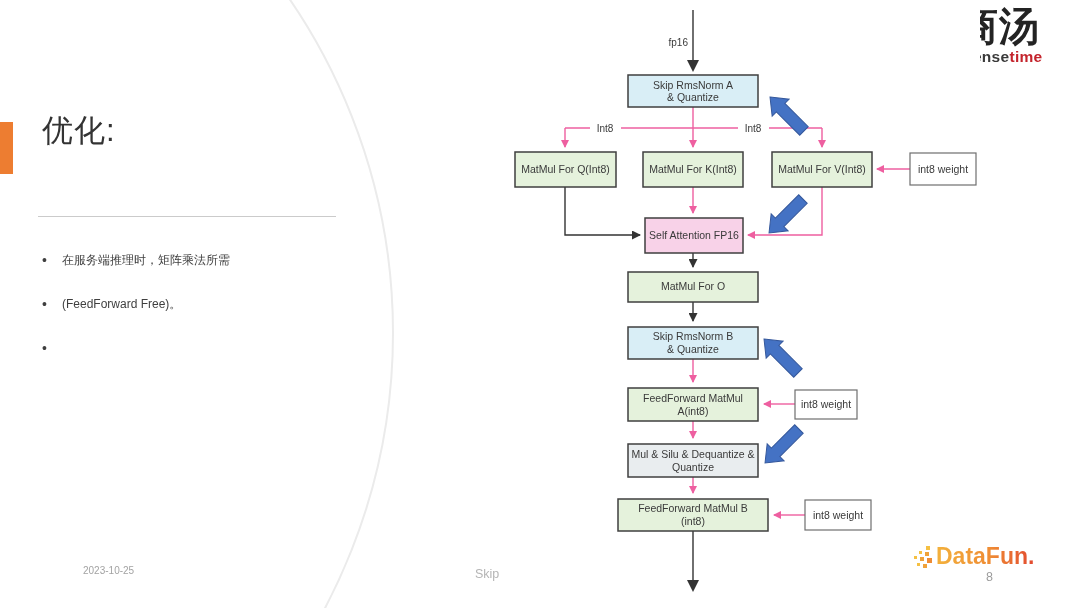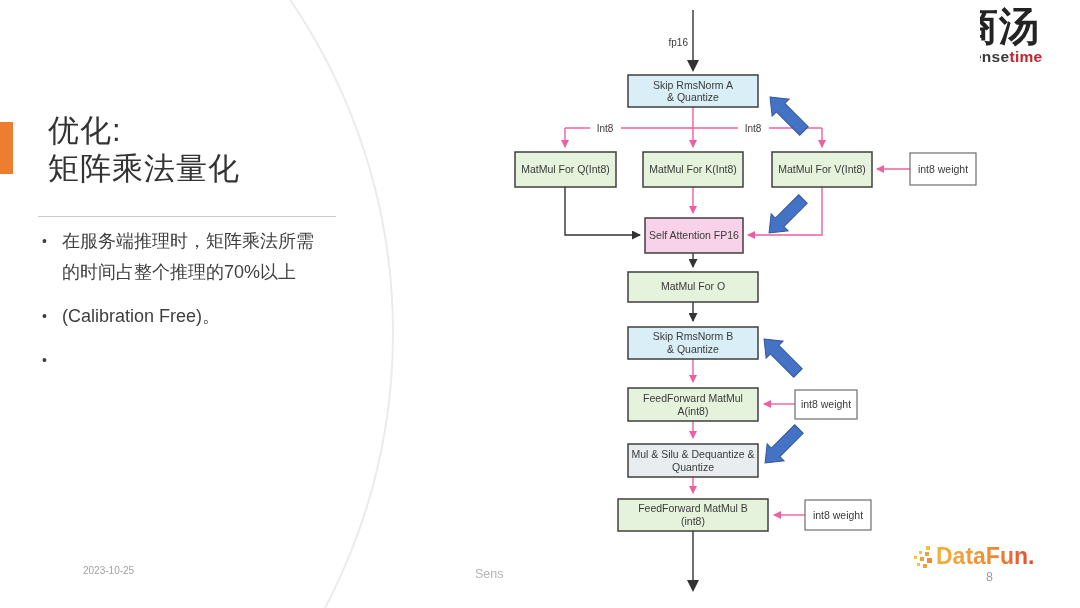--- a/index.html
+++ b/index.html
@@ -9,23 +9,23 @@
     font-family:"Liberation Sans","DejaVu Sans",sans-serif;
     -webkit-font-smoothing:antialiased;
   }
   .abs{position:absolute;}
 
   
   #arc-layer{left:0;top:0;width:1080px;height:608px;z-index:0;}
 
   
   #accent-bar{left:0;top:122px;width:13px;height:52px;background:#ED7D31;z-index:2;}
-  #title{left:48px;top:112px;z-index:2;color:#333333;font-size:31px;line-height:38px;font-weight:400;letter-spacing:1px;}
+  #title{left:42px;top:112px;z-index:2;color:#333333;font-size:31px;line-height:38px;font-weight:400;letter-spacing:1px;}
   #divider{left:38px;top:216px;width:298px;height:1px;background:#cbcbcb;z-index:2;}
-  #bullets{left:38px;top:226px;width:302px;z-index:2;color:#3f3f3f;font-size:18px;line-height:31px;}
+  #bullets{left:38px;top:245px;width:302px;z-index:2;color:#3f3f3f;font-size:12px;line-height:31px;}
   .bullet{position:relative;padding-left:24px;margin-bottom:13px;}
   .bullet::before{content:"\2022";position:absolute;left:4px;top:0;font-size:14px;color:#3f3f3f;}
 
   
   #flowchart{left:480px;top:0;width:500px;height:608px;z-index:1;}
   .node-rect{stroke:#3f3f3f;stroke-width:1.5;}
   .w-rect{fill:#ffffff;stroke:#6e6e6e;stroke-width:1.2;}
   .node-label{font-family:"Liberation Sans",sans-serif;font-size:10.5px;fill:#3a3a3a;text-anchor:middle;}
   .tag-label{font-family:"Liberation Sans",sans-serif;font-size:10px;fill:#3a3a3a;}
   .pl{stroke:#ee5fa0;stroke-width:1.4;fill:none;}
@@ -54,32 +54,30 @@
 <body>
 
 <svg id="arc-layer" class="abs" width="1080" height="608">
   <circle cx="-197" cy="333" r="590" fill="none" stroke="#ebebeb" stroke-width="2"></circle>
 </svg>
 
 <div id="accent-bar" class="abs"></div>
 
 <div id="title" class="abs">
   <div>优化:</div>
-  <div>矩阵乘法量化</div>
 </div>
 
 <div id="divider" class="abs"></div>
 
 <div id="bullets" class="abs">
   <div class="bullet">
     <div>在服务端推理时，矩阵乘法所需</div>
-    <div>的时间占整个推理的70%以上</div>
   </div>
   <div class="bullet">
-    <div>(Calibration Free)。</div>
+    <div>(FeedForward Free)。</div>
   </div>
   <div class="bullet">
   </div>
 </div>
 
 <svg id="flowchart" class="abs" viewBox="0 0 500 608" width="500" height="608">
   <defs>
     <marker id="mP" markerUnits="userSpaceOnUse" markerWidth="8" markerHeight="8" refX="7" refY="4" orient="auto">
       <path d="M0,0 L8,4 L0,8 Z" fill="#ee5fa0"></path>
     </marker>
@@ -214,21 +212,21 @@
     <polygon class="blue-arrow" points="-24,0 -9,-12 -9,-6 24,-6 24,6 -9,6 -9,12"></polygon>
   </g>
 </svg>
 
 <div id="sensetime-logo" class="abs">
   <div id="sensetime-hanzi">商汤</div>
   <div id="sensetime-word"><span class="st-dark">sense</span><span class="st-red">time</span></div>
 </div>
 
 <div id="footer-date" class="abs">2023-10-25</div>
-<div id="footer-watermark" class="abs">Sens</div>
+<div id="footer-watermark" class="abs">Skip</div>
 
 <div id="datafun-logo" class="abs">
   <svg width="24" height="26" viewBox="0 0 24 26">
     <rect x="14" y="2" width="4" height="4" fill="#f5c043"></rect>
     <rect x="7" y="7" width="3" height="3" fill="#f5c043"></rect>
     <rect x="13" y="8" width="4" height="4" fill="#f0a23a"></rect>
     <rect x="2" y="12" width="3" height="3" fill="#f5c043"></rect>
     <rect x="8" y="13" width="4" height="4" fill="#f0a23a"></rect>
     <rect x="15" y="14" width="5" height="5" fill="#ee8c35"></rect>
     <rect x="5" y="19" width="3" height="3" fill="#f5c043"></rect>

